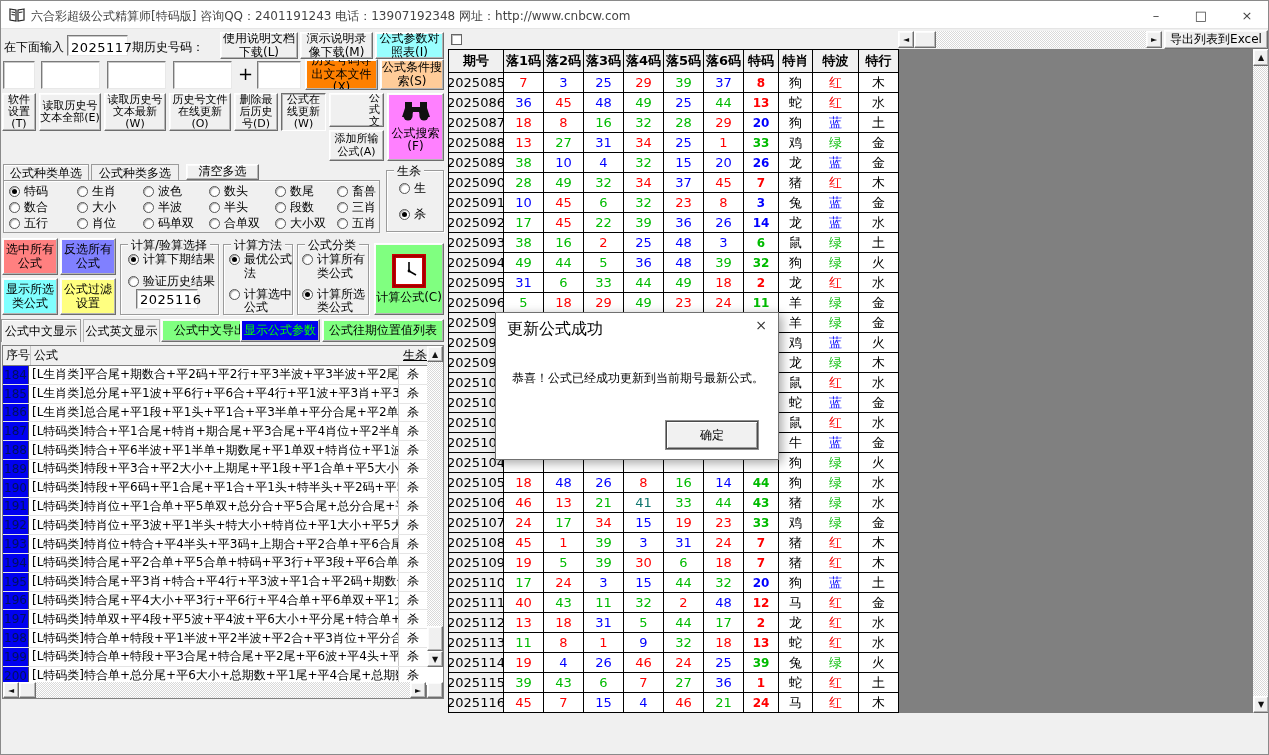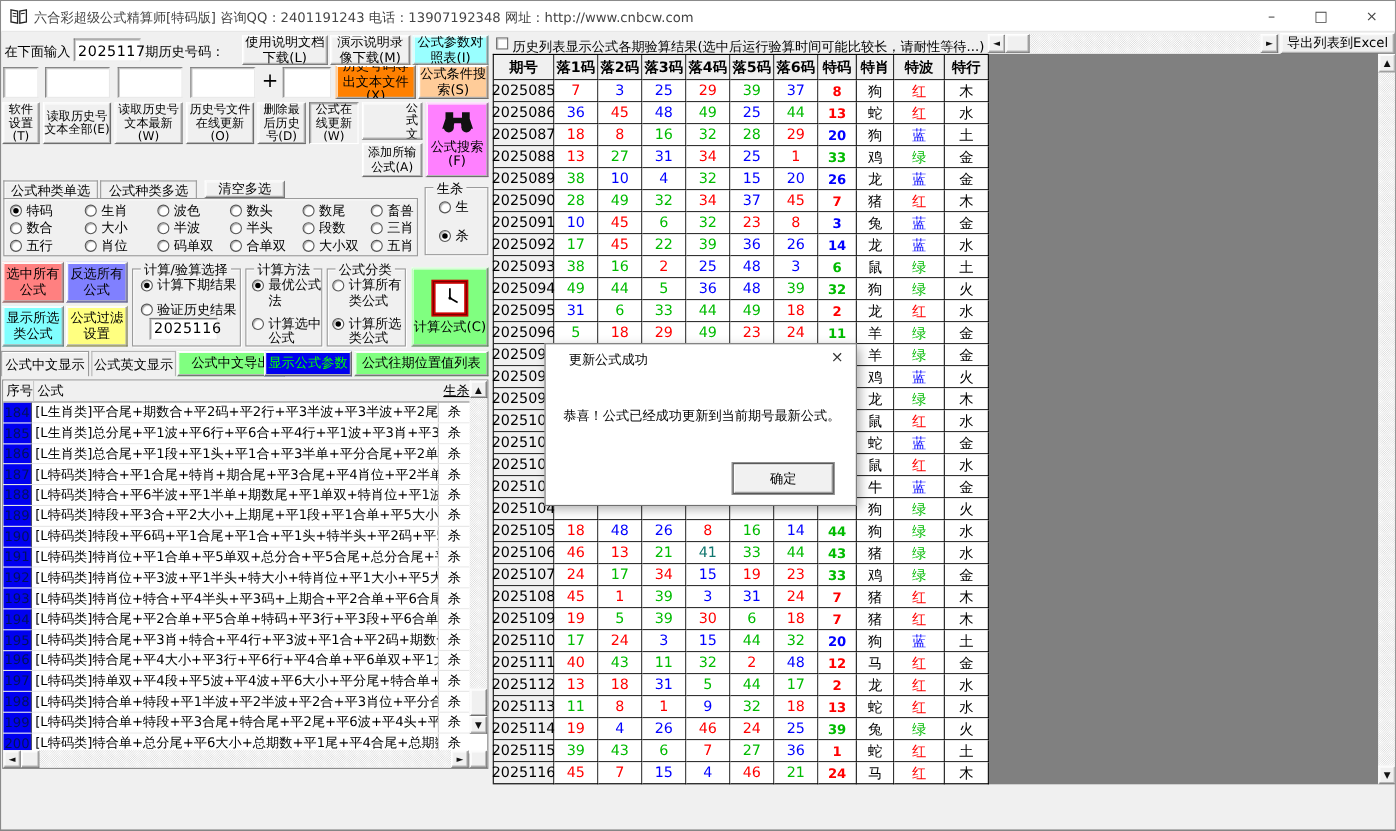--- a/index.html
+++ b/index.html
@@ -52,21 +52,21 @@
   .c0 { width:55px; background:#F1F1F1; }
   .c1,.c2,.c3,.c4,.c5,.c6 { width:40px; }
   .c7 { width:35px; }
   .c8 { width:34px; }
   .c9 { width:46px; }
   .c10 { width:40px; }
   .te { font-weight:bold; font-size:12px; }
 
   
   #dialog { position:absolute; left:494px; top:311px; width:284px; height:148px; background:#FFF; border:1px solid #707070; box-shadow:3px 3px 10px rgba(0,0,0,0.35); z-index:50; }
-  #dialog-title { position:absolute; left:21px; top:6px; font-size:12px;font-family:Liberation Serif, serif; }
+  #dialog-title { position:absolute; left:11px; top:6px; font-size:16px;font-family:Liberation Serif, serif; }
   #dialog-close { position:absolute; right:6px; top:2px; width:22px; height:20px; display:flex; align-items:center; justify-content:center; font-size:14px; color:#333; }
   #dialog-msg { position:absolute; left:16px; top:57px; font-size:12px; }
   #dialog-ok { position:absolute; left:170px; top:108px; width:92px; height:28px; background:#F1F1F1; border:1px solid #4A4A4A; box-shadow:inset 1px 1px 0 #FFF, inset -1px -1px 0 #9d9d9d, 0 0 0 1px #8f8f8f; display:flex; align-items:center; justify-content:center; font-size:12px; }
 
   .graypanel { background:#808080; }
   .nowrap { white-space:nowrap; }
   svg { display:block; }
 </style>
 </head>
 <body>
@@ -451,21 +451,20 @@
       </div>
     <div class="abs raised" style="left:16px;top:336px;width:17px;height:16px;"></div>
     <div class="abs track" style="left:33px;top:336px;width:374px;height:16px;"></div>
     <div class="abs sbtn raised" style="left:407px;top:336px;width:16px;height:16px;">
         <span>►</span>
       </div>
     <div class="abs raised" style="left:424px;top:336px;width:16px;height:16px;"></div>
   </div>
 
   <span class="abs checkbox" style="left:450px;top:33px;"></span>
-  <span class="abs nowrap" style="left:465px;top:33px;">历史列表显示公式各期验算结果(选中后运行验算时间可能比较长，请耐性等待...)</span>
   <div class="abs sbtn raised" style="left:897px;top:30px;width:16px;height:17px;">
       <span>◄</span>
     </div>
   <div class="abs track" style="left:913px;top:30px;width:232px;height:17px;"></div>
   <div class="abs raised" style="left:913px;top:30px;width:22px;height:17px;"></div>
   <div class="abs sbtn raised" style="left:1145px;top:30px;width:16px;height:17px;">
       <span>►</span>
     </div>
   <div class="abs raised btn" style="left:1163px;top:29px;width:104px;height:19px;">
       <span>导出列表到Excel</span>

